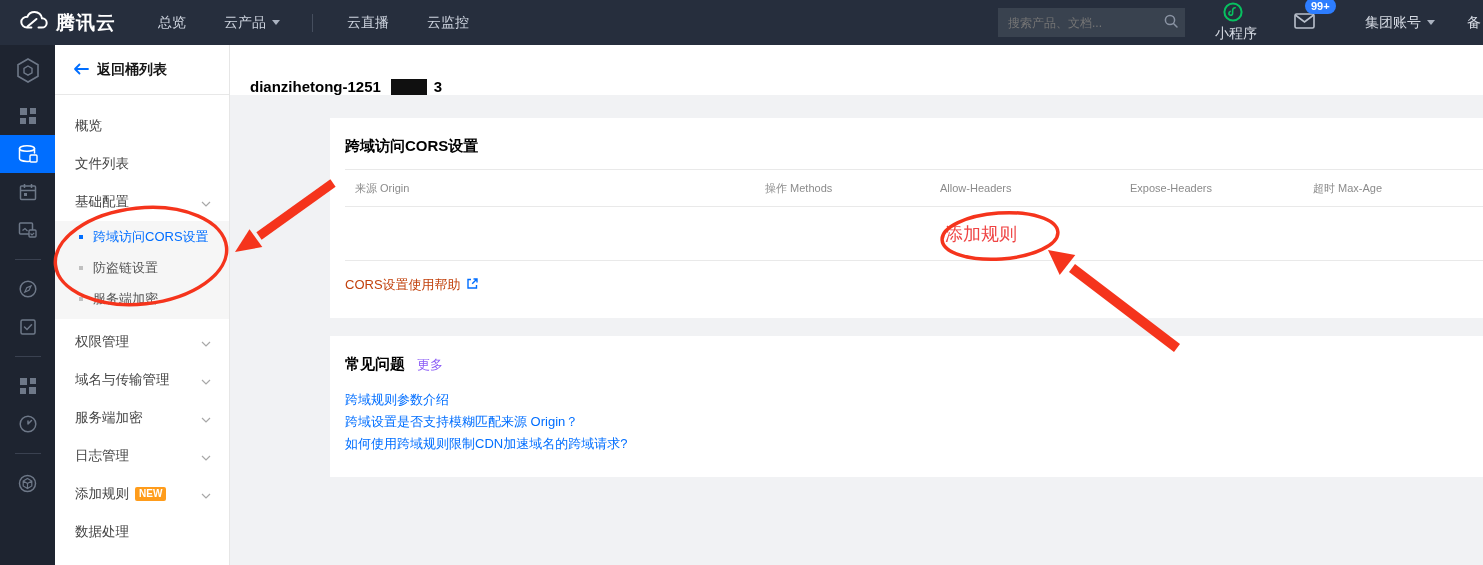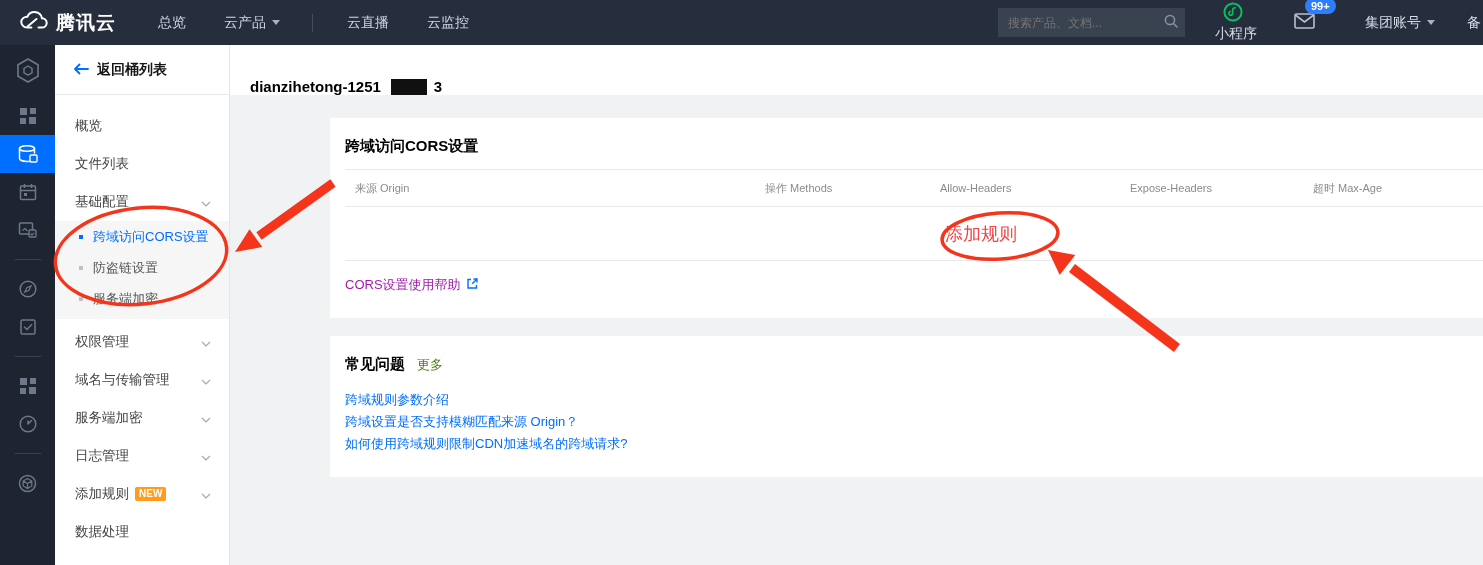--- a/index.html
+++ b/index.html
@@ -65,25 +65,25 @@
   .card2 { top:291px; height:141px; }
   .card-title { font-size:15px; font-weight:bold; color:#000; padding-top:19px; }
 
   .cors-table { margin-top:13px; }
   .thead { display:flex; height:38px; align-items:center; border-top:1px solid #e9e9e9; border-bottom:1px solid #e9e9e9; }
   .th { font-size:11px; color:#8b8b8b; padding-left:10px; white-space:nowrap; }
   .c1 { width:410px; } .c2 { width:175px; } .c3 { width:190px; } .c4 { width:183px; } .c5 { flex:1; }
   .tbody-row { position:relative; height:54px; border-bottom:1px solid #e9e9e9; }
   .add-rule { position:absolute; left:600px; top:50%; transform:translateY(-50%); font-size:18px; color:#ef4444; cursor:pointer; text-decoration:none; }
   .help-row { margin-top:15px; display:flex; align-items:center; }
-  .help-link { font-size:13px; color:#a21caf; cursor:pointer; text-decoration:none; }
+  .help-link { font-size:13px; color:#c2410c; cursor:pointer; text-decoration:none; }
   .help-row svg { margin-left:5px; }
 
   .faq-title-row { display:flex; align-items:baseline; padding-top:19px; }
-  .more-link { font-size:13px; color:#4d7c0f; margin-left:12px; cursor:pointer; text-decoration:none; }
+  .more-link { font-size:13px; color:#8b5cf6; margin-left:12px; cursor:pointer; text-decoration:none; }
   .faq-links { margin-top:15px; display:flex; flex-direction:column; }
   .faq-link { font-size:13px; color:#006eff; line-height:22px; cursor:pointer; text-decoration:none; }
 
   
   .annotations { position:absolute; left:0; top:0; width:1483px; height:565px; z-index:60; pointer-events:none; }
 </style>
 </head>
 <body>
 
 <div class="topnav">

